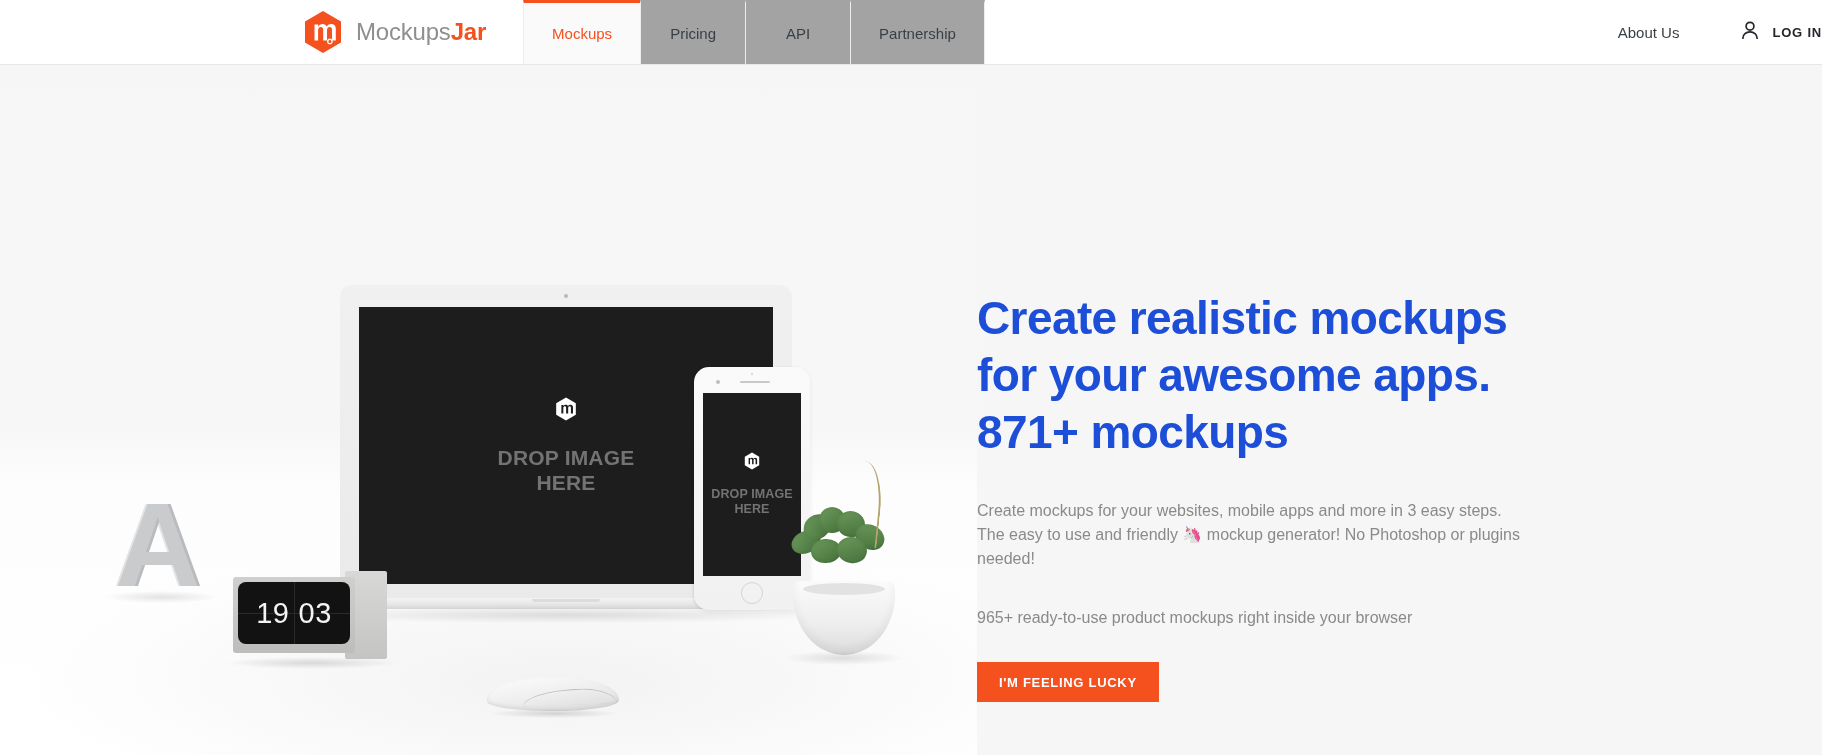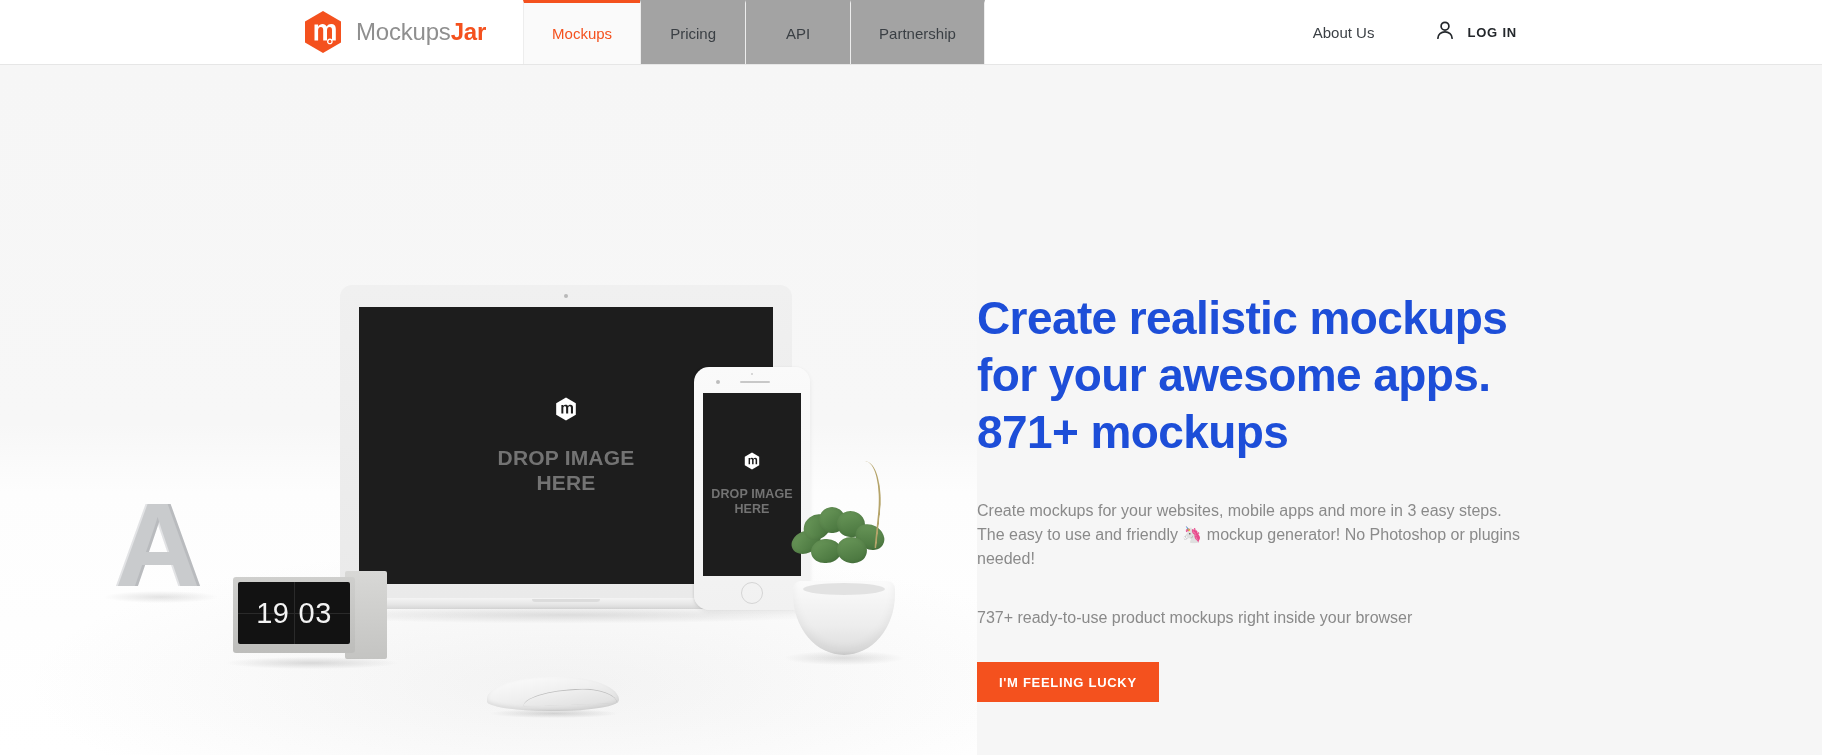--- a/index.html
+++ b/index.html
@@ -80,21 +80,20 @@
     color: #f4511e;
     background: #fafafa;
     border-top-color: #f4511e;
   }
 
   .header-right {
     margin-left: auto;
     display: flex;
     align-items: center;
     gap: 0;
-    padding-right: 305px;
   }
 
   .about-link {
     font-size: 15px;
     color: #3a3f44;
     cursor: pointer;
     text-decoration: none;
     margin-right: 60px;
     white-space: nowrap;
   }
@@ -380,21 +379,21 @@
     left: 0; top: 0;
     width: 122px; height: 76px;
     background: linear-gradient(180deg, #cfcfcd 0%, #bdbdbb 100%);
     border-radius: 3px;
   }
   .clock-face {
     position: absolute;
     left: 5px; top: 5px;
     width: 112px; height: 62px;
     background: #121212;
-    border-radius: 2px;
+    border-radius: 8px;
     overflow: hidden;
     display: flex;
     align-items: center;
     justify-content: center;
     gap: 8px;
   }
   .clock-face:after {
     content: "";
     position: absolute;
     left: 0; right: 0; top: 50%;
@@ -633,18 +632,18 @@
       <div class="mouse-seam"></div>
       <div class="mouse-shadow"></div>
     </div>
   </div>
 
   <div class="hero-copy">
     <h1 class="hero-title">Create realistic mockups for your awesome apps. 871+ mockups</h1>
 
     <p class="hero-desc"><span>Create mockups for your websites, mobile apps and more in 3 easy steps. The easy to use and friendly </span><span class="uni">🦄</span><span> mockup generator! No Photoshop or plugins needed!</span></p>
 
-    <p class="hero-sub">737+ ready-to-use product mockups right inside your browser</p>
+    <p class="hero-sub">965+ ready-to-use product mockups right inside your browser</p>
 
     <button class="cta-button">I'M FEELING LUCKY</button>
   </div>
 
 </section>
 
 </body></html>

